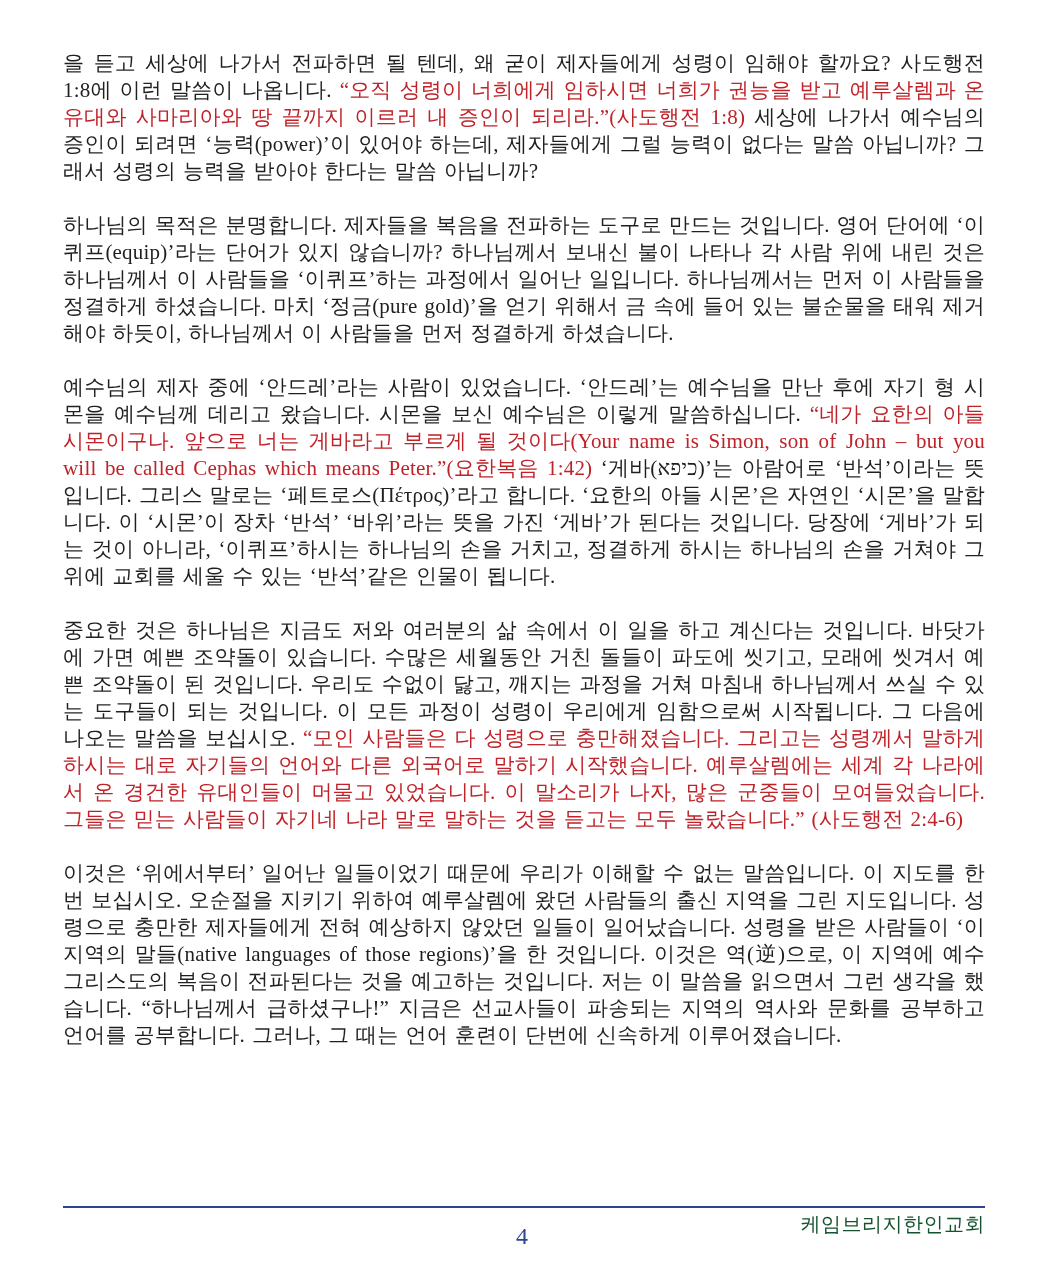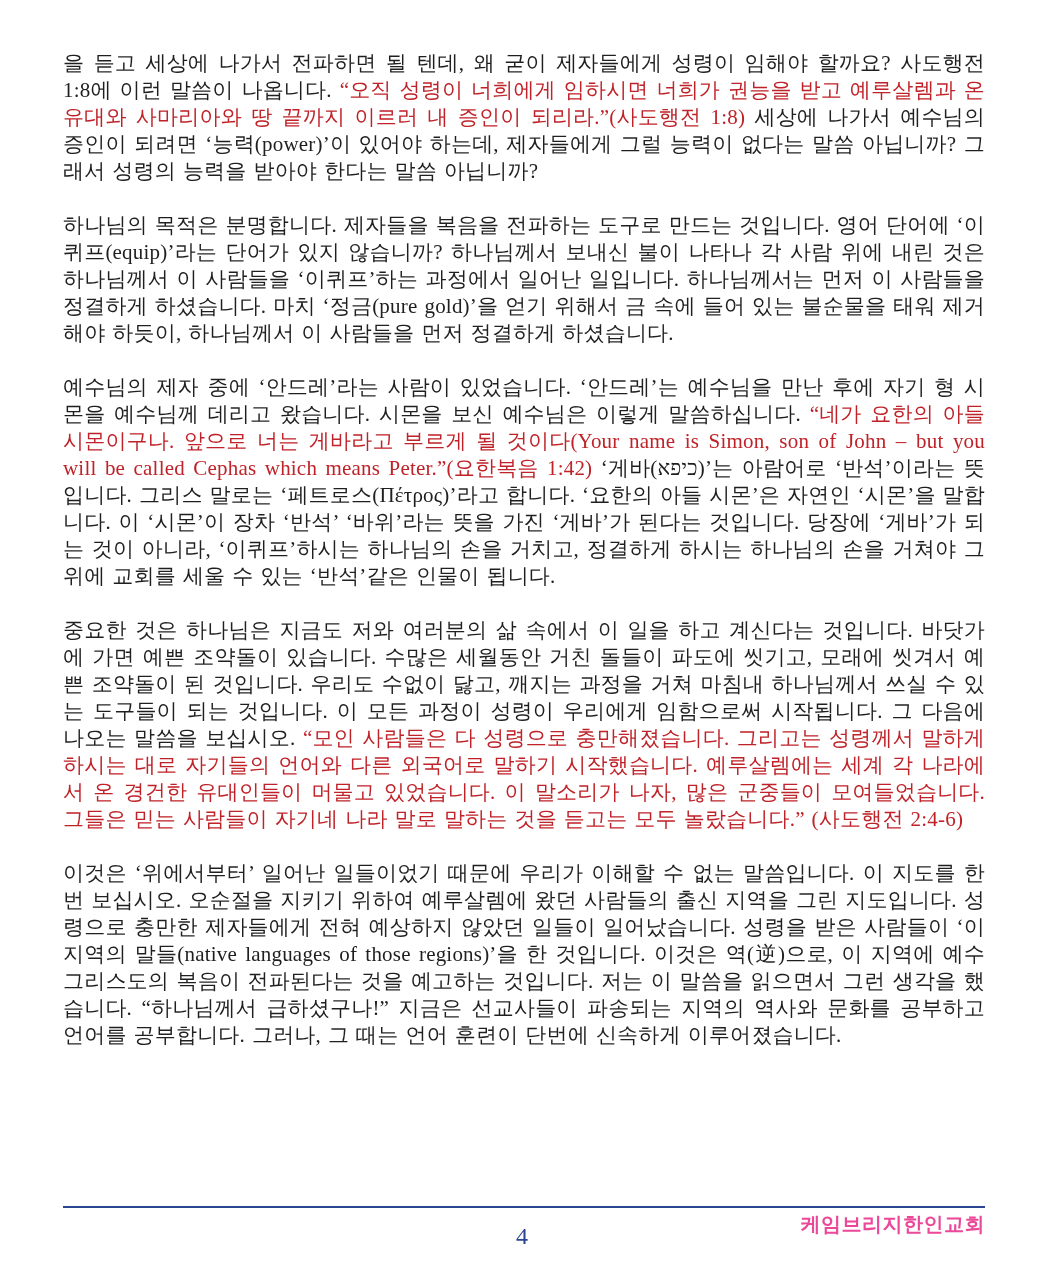--- a/index.html
+++ b/index.html
@@ -40,22 +40,22 @@
     left: 63px;
     width: 922px;
     top: 1206px;
     border-top: 2px solid #2b4590;
     height: 0;
   }
   .footer-org {
     position: absolute;
     right: 59px;
     top: 1211px;
-    color: #ec4899;
-    font-weight: bold;
+    color: #14532d;
+    font-weight: normal;
     font-size: 20px;
     letter-spacing: 0.5px;
     margin-left: 40px;
   }
   .page-number {
     position: absolute;
     left: 0;
     width: 100%;
     top: 1223px;
     text-align: center;

